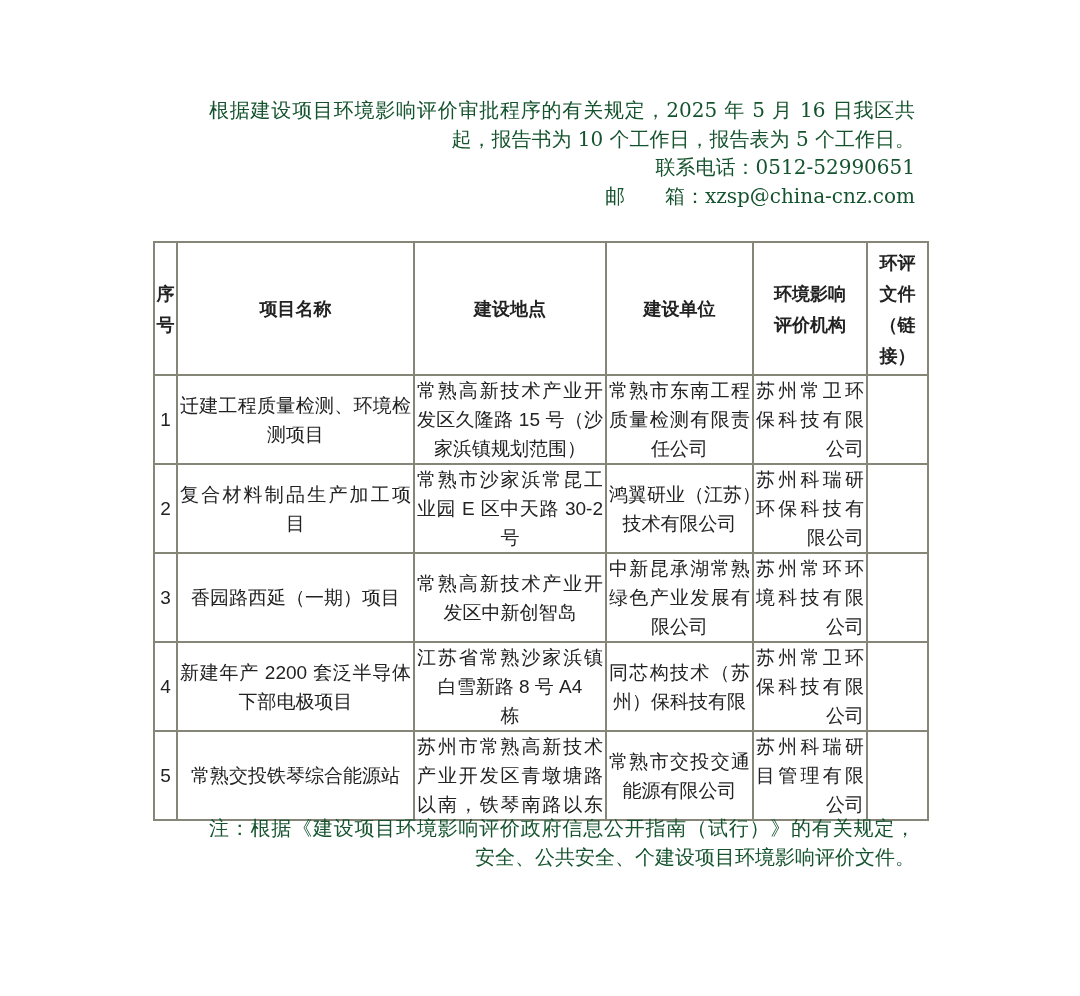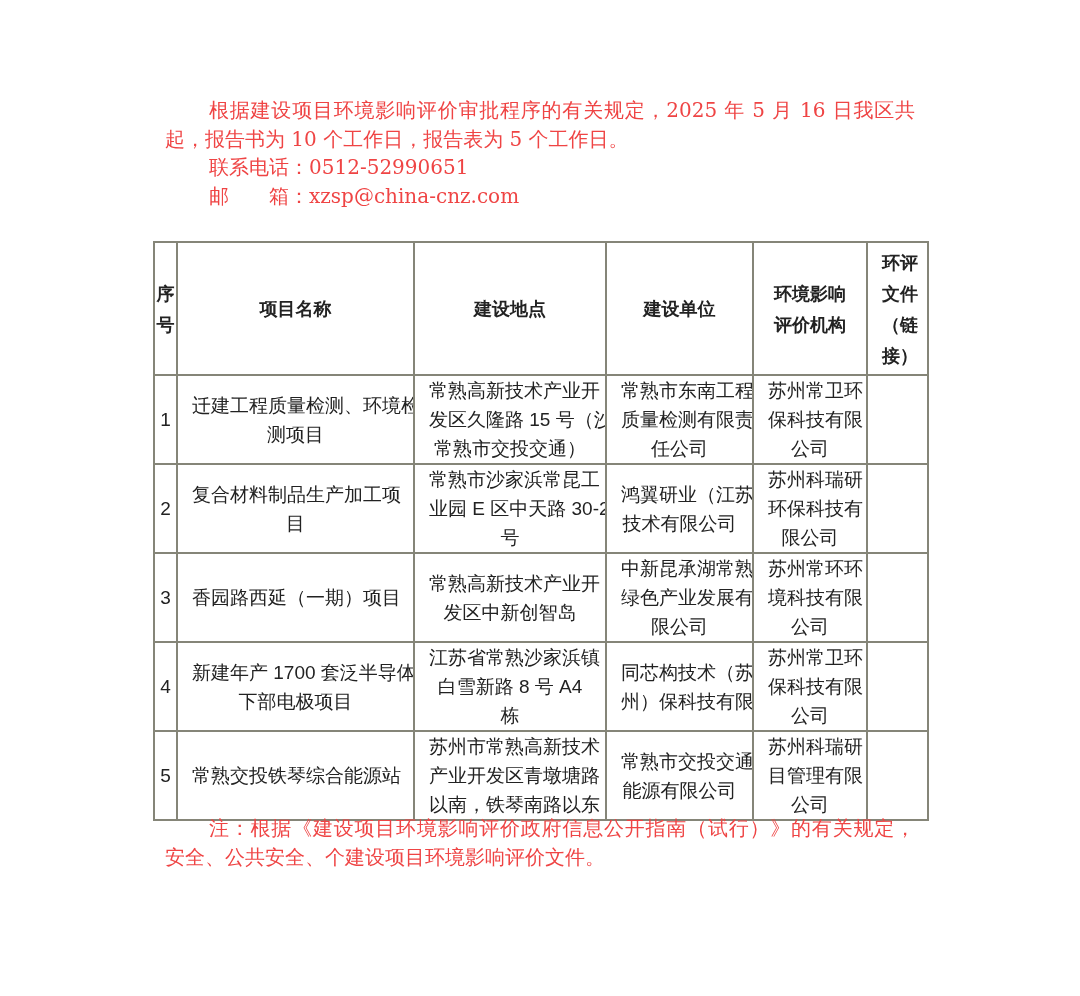--- a/index.html
+++ b/index.html
@@ -1,50 +1,50 @@
 <!DOCTYPE html>
 <html><head>
   <meta charset="utf-8">
   <style>
     html, body { margin: 0; padding: 0; background: #ffffff; }
     body { width: 1080px; height: 996px; position: relative; overflow: hidden; }
 
     .para {
       position: absolute; left: 165px; width: 750px;
       font-family: "DejaVu Serif", "Liberation Serif", serif;
-      font-size: 20px; color: #ef4444;
-    }
-    .para .ln { height: 28.5px; line-height: 28.5px; white-space: nowrap; overflow: visible; }
+      font-size: 20px; color: #14532d;
+    }
+    .para .ln { height: 28.5px; line-height: 28.5px; white-space: nowrap; overflow: visible; text-align: right; }
     .para .ln.full { text-align: justify; text-align-last: justify; }
     .para .ln.indent { padding-left: 44px; }
 
     #intro { top: 96px; }
     #note  { top: 814px; }
 
     .doc-table {
       position: absolute; left: 153px; top: 241px;
       border-collapse: collapse; table-layout: fixed; width: 774px;
       font-family: "Liberation Sans", "DejaVu Sans", sans-serif;
       font-size: 19px; color: #222222;
     }
     .doc-table td, .doc-table th {
       border: 2px solid #858578;
-      padding: 0 14px;
+      padding: 0 2px;
       vertical-align: middle;
       overflow: hidden;
     }
     .doc-table th {
       font-family: "DejaVu Serif", "Liberation Serif", serif;
       font-weight: bold; font-size: 18px; color: #222222;
       text-align: center;
     }
     .doc-table .ln { line-height: 29px; white-space: nowrap; text-align: center; }
     .doc-table th .ln { line-height: 31px; }
     .doc-table .ln.full { text-align: justify; text-align-last: justify; }
-    .doc-table .ln.left { text-align: center; }
+    .doc-table .ln.left { text-align: right; }
     .doc-table td.no { text-align: center; padding: 0; }
     .doc-table th.no { padding: 0; }
 
     tr.hdr { height: 133px; }
     tr.r1 { height: 89px; }
     tr.r2 { height: 87px; }
     tr.r3 { height: 88px; }
     tr.r4 { height: 88px; }
     tr.r5 { height: 86px; }
   </style>
@@ -96,21 +96,21 @@
 
   <tr class="r1">
     <td class="no">1</td>
     <td>
       <div class="ln full">迁建工程质量检测、环境检</div>
       <div class="ln">测项目</div>
     </td>
     <td>
       <div class="ln full">常熟高新技术产业开</div>
       <div class="ln full">发区久隆路 15 号（沙</div>
-      <div class="ln">常熟市交投交通）</div>
+      <div class="ln">家浜镇规划范围）</div>
     </td>
     <td>
       <div class="ln full">常熟市东南工程</div>
       <div class="ln full">质量检测有限责</div>
       <div class="ln">任公司</div>
     </td>
     <td>
       <div class="ln full">苏州常卫环</div>
       <div class="ln full">保科技有限</div>
       <div class="ln left">公司</div>
@@ -159,21 +159,21 @@
       <div class="ln full">苏州常环环</div>
       <div class="ln full">境科技有限</div>
       <div class="ln left">公司</div>
     </td>
     <td></td>
   </tr>
 
   <tr class="r4">
     <td class="no">4</td>
     <td>
-      <div class="ln full">新建年产 1700 套泛半导体</div>
+      <div class="ln full">新建年产 2200 套泛半导体</div>
       <div class="ln">下部电极项目</div>
     </td>
     <td>
       <div class="ln full">江苏省常熟沙家浜镇</div>
       <div class="ln">白雪新路  8  号  A4</div>
       <div class="ln">栋</div>
     </td>
     <td>
       <div class="ln full">同芯构技术（苏</div>
       <div class="ln">州）保科技有限</div>

